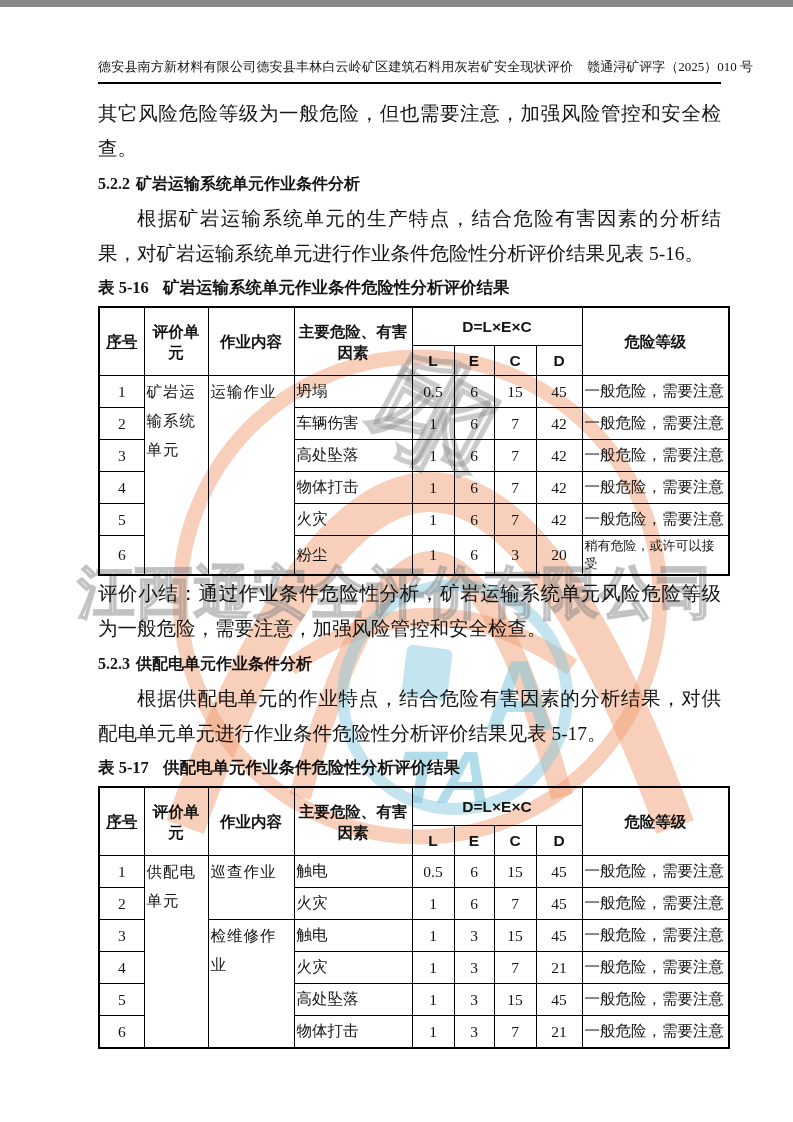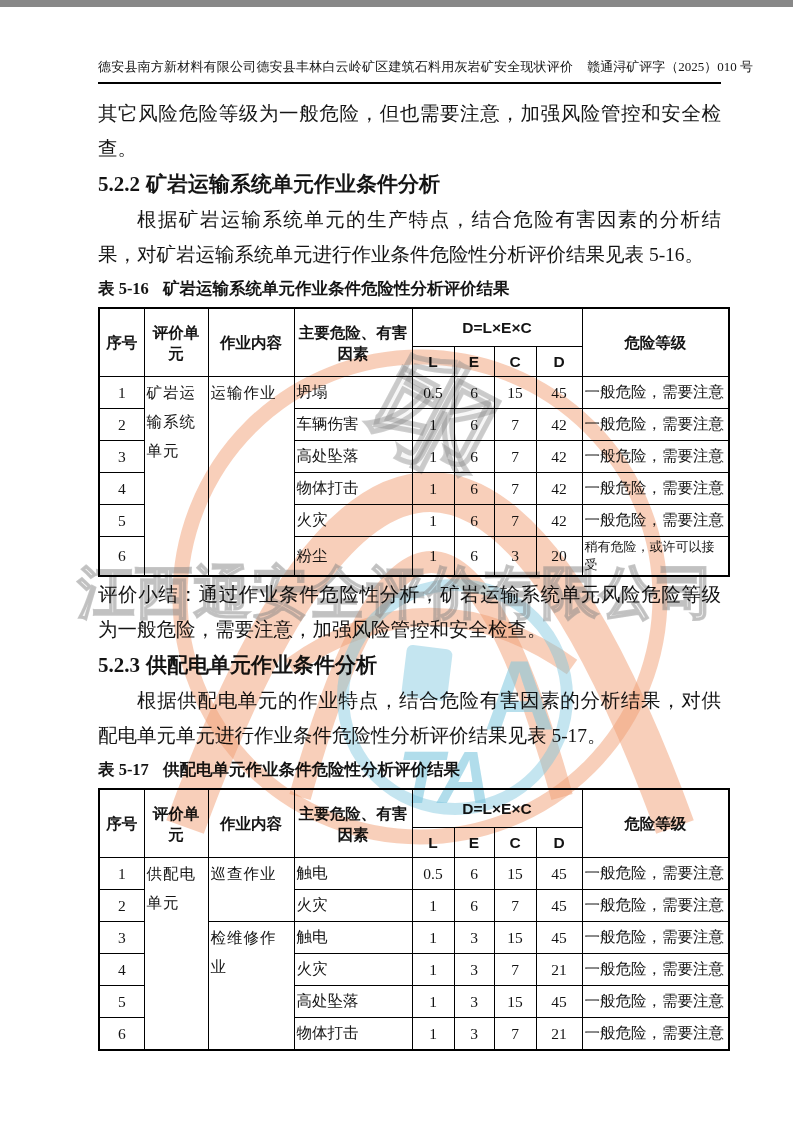--- a/index.html
+++ b/index.html
@@ -20,21 +20,21 @@
     border-bottom:2px solid #000;
     padding-bottom:5px;
     white-space:nowrap;
   }
   .doc-header .hl{letter-spacing:0.2px;}
   .doc-header .hr{margin-left:14px;}
   
   .para{font-size:19.5px;line-height:35px;text-align:justify;margin:0;}
   .indent{text-indent:2em;}
   .heading{
-    font-size:21px;line-height:35px;font-weight:bold;margin:0;
+    font-size:16px;line-height:35px;font-weight:bold;margin:0;
     font-family:"Liberation Sans","DejaVu Sans",sans-serif;
   }
   .heading .hnum{font-family:"Liberation Serif",serif;margin-right:6px;}
   .tbl-caption{
     text-align:left;font-weight:bold;font-size:16.5px;line-height:30px;margin:2px 0 3px;
   }
   .tbl-caption .cap-no{margin-right:14px;}
   
   table.lec{
     width:100%;border-collapse:collapse;table-layout:fixed;
@@ -43,21 +43,21 @@
   table.lec th,table.lec td{
     border:1px solid #000;padding:1px 2px;
     overflow:hidden;
   }
   table.lec thead th{
     font-family:"Liberation Sans","DejaVu Sans",sans-serif;
     font-weight:bold;text-align:center;word-break:break-all;line-height:21px;
   }
   tr.h1 th{height:35px;}
   tr.h2 th{height:27px;}
-  th.no-h{padding:2px 11px;}
+  th.no-h{padding:2px 11px;text-decoration:underline;}
   th.unit-h{padding:2px 7px;}
   th.hazard-h{padding:2px 2px;}
   td.num{text-align:center;height:29px;}
   td.hazard{padding-left:7px;text-align:left;}
   td.level{padding:0 2px 0 7px;text-align:left;}
   td.level.tight{font-size:13px;}
   td.unit-cell,td.job-cell{
     vertical-align:top;word-break:break-all;letter-spacing:1px;
     padding:3px 5px;line-height:29px;
     font-family:"Liberation Serif",serif;

